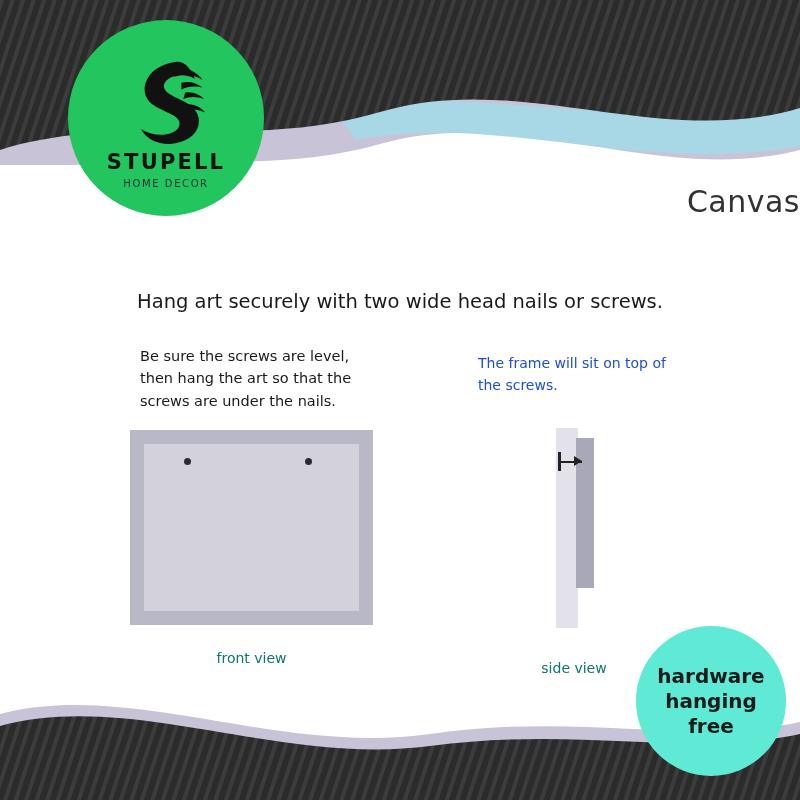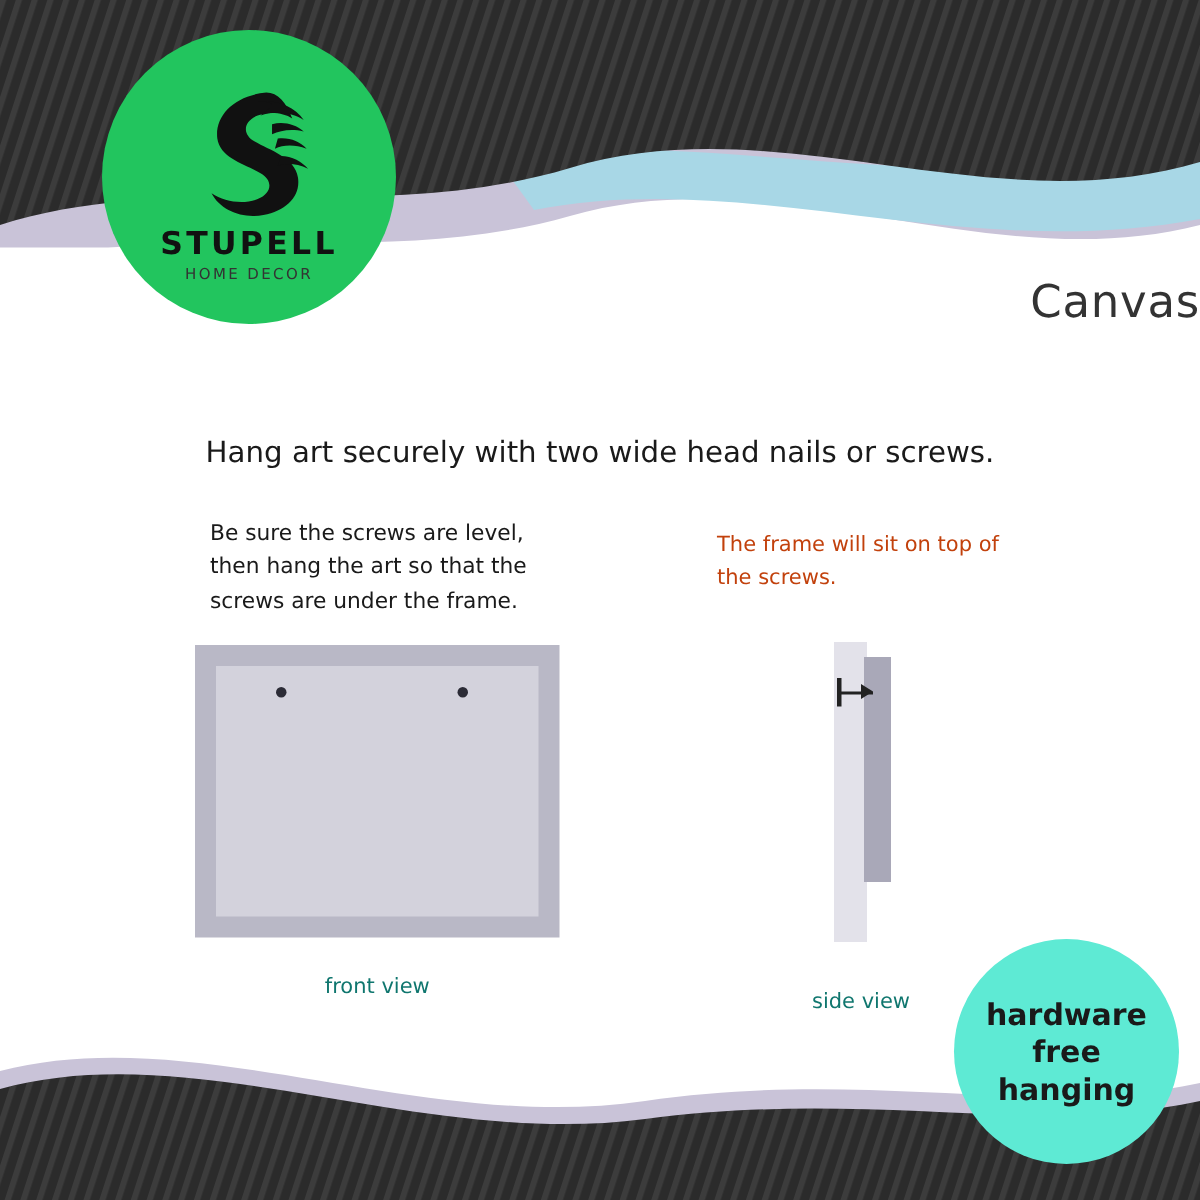--- a/index.html
+++ b/index.html
@@ -101,21 +101,21 @@
     line-height: 1.55;
     color: #1a1a1a;
     text-align: left;
   }
   .cap-right {
     position: absolute;
     left: 478px; top: 353px;
     width: 210px;
     font-size: 14px;
     line-height: 1.55;
-    color: #c2410c;
+    color: #1d4ed8;
     text-align: left;
   }
 
   
   .front-frame {
     position: absolute;
     left: 130px; top: 430px;
     width: 243px; height: 195px;
     background: #b9b8c6;
   }
@@ -252,42 +252,42 @@
       <path d="M70,40 C78,39 85,42 90,47 C82,44 74,44 68,47 Z" fill="#111111"></path>
       <path d="M72,52 C80,52 87,56 91,61 C83,57 75,57 70,59 Z" fill="#111111"></path>
     </svg>
     <div class="logo-word">STUPELL</div>
     <div class="logo-sub">HOME DECOR</div>
   </div>
 
   <div class="canvas-label">Canvas</div>
   <div class="lead-text">Hang art securely with two wide head nails or screws.</div>
 
-  <div class="cap-left">Be sure the screws are level, then hang the art so that the screws are under the frame.</div>
+  <div class="cap-left">Be sure the screws are level, then hang the art so that the screws are under the nails.</div>
   <div class="cap-right">The frame will sit on top of the screws.</div>
 
   <div class="front-frame">
     <div class="front-inner"></div>
     <div class="screw-dot screw-left"></div>
     <div class="screw-dot screw-right"></div>
   </div>
   <div class="front-view-label">front view</div>
 
   <div class="side-wall"></div>
   <div class="side-frame"></div>
   <div class="side-screw-head"></div>
   <div class="side-screw-line"></div>
   <div class="side-screw-tip"></div>
   <div class="side-view-label">side view</div>
 
   <div class="badge">
     <div class="badge-text">
       <div>hardware</div>
+      <div>hanging</div>
       <div>free</div>
-      <div>hanging</div>
     </div>
   </div>
 
   <div class="bottom-banner">
     <svg width="800" height="120" viewBox="0 0 800 120" xmlns="http://www.w3.org/2000/svg">
       <defs>
         <pattern id="stripes2" width="10" height="10" patternUnits="userSpaceOnUse" patternTransform="rotate(18)">
           <rect width="10" height="10" fill="#2b2b2b"></rect>
           <rect width="4" height="10" fill="#3c3c3c"></rect>
         </pattern>

